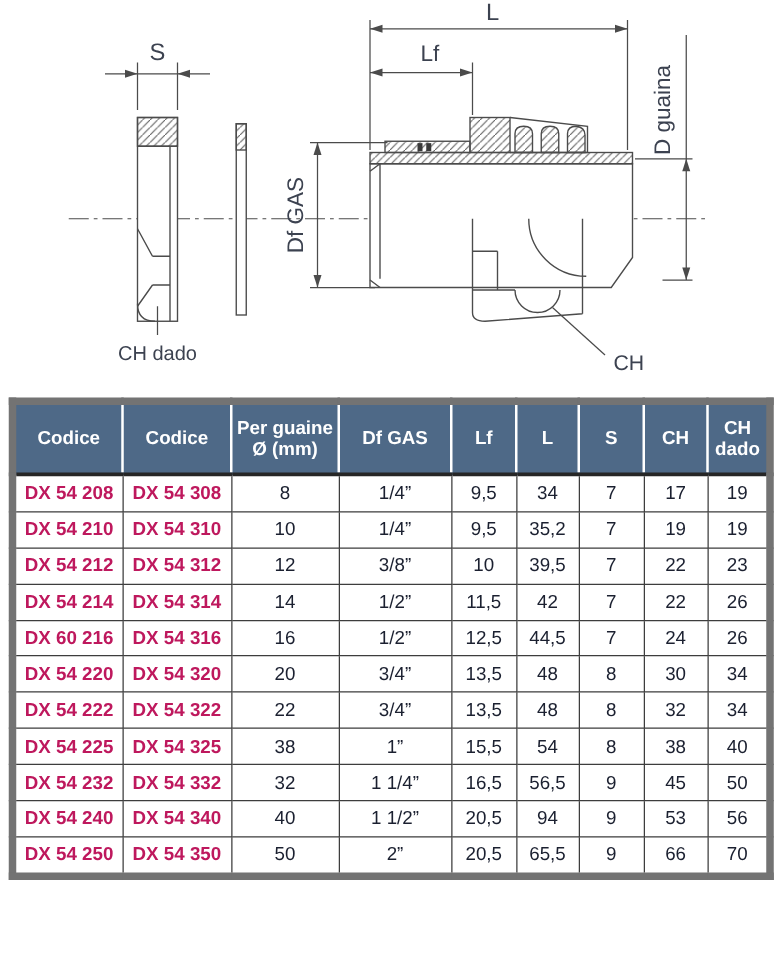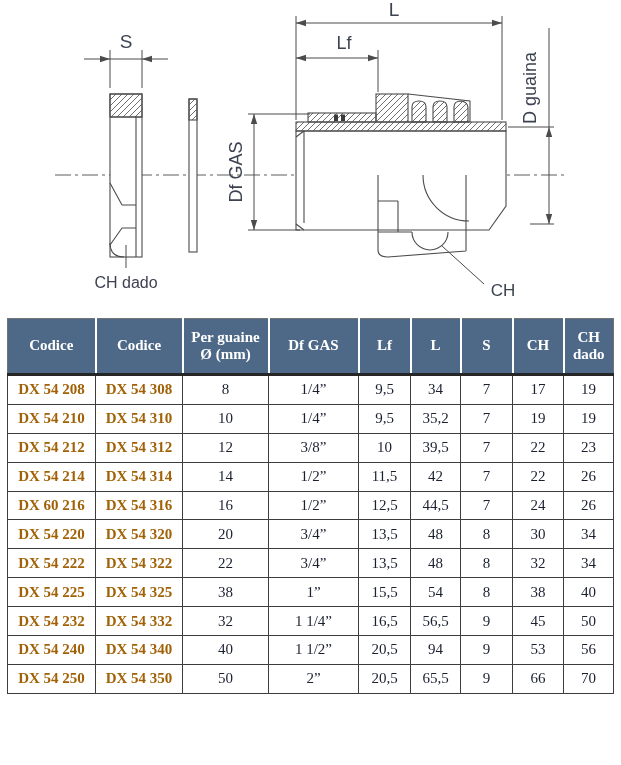--- a/index.html
+++ b/index.html
@@ -5,34 +5,33 @@
   html,body { margin:0; padding:0; background:#ffffff; }
   .page {
     position:relative; width:621px; height:765px; background:#ffffff;
     font-family:"Liberation Sans","DejaVu Sans",sans-serif; overflow:hidden;
   }
   .drawing { position:absolute; left:0; top:0; }
   .drawing text { fill:#3c4250; font-family:"Liberation Sans","DejaVu Sans",sans-serif; }
   .spec-table {
     position:absolute; left:7px; top:318px; width:606px;
     border-collapse:collapse; table-layout:fixed;
-    border:1px solid #737373;
-    font-family:Liberation Serif, serif;
+    border:6px solid #737373;
   }
   .spec-table th {
     background:#4e6987; color:#ffffff; font-size:15px; font-weight:bold;
     border-right:2px solid #ffffff; border-bottom:3px solid #262626;
     height:54px; line-height:1.15; padding:0 2px; text-align:center;
   }
   .spec-table th:last-child { border-right:none; }
   .spec-table td {
     border:1px solid #3d3d3d; text-align:center; font-size:15px;
     color:#1b2030; height:27.9px; padding:0; white-space:nowrap;
   }
-  .spec-table td.code { font-weight:bold; color:#a16207; }
+  .spec-table td.code { font-weight:bold; color:#be185d; }
 </style>
 </head>
 <body>
 
 <div class="page">
 
   <svg class="drawing" width="621" height="312" viewBox="0 0 621 312">
     <defs>
       <pattern id="hatch" patternUnits="userSpaceOnUse" width="6" height="6">
         <path d="M0,6 L6,0" stroke="#606060" stroke-width="0.9"></path>

